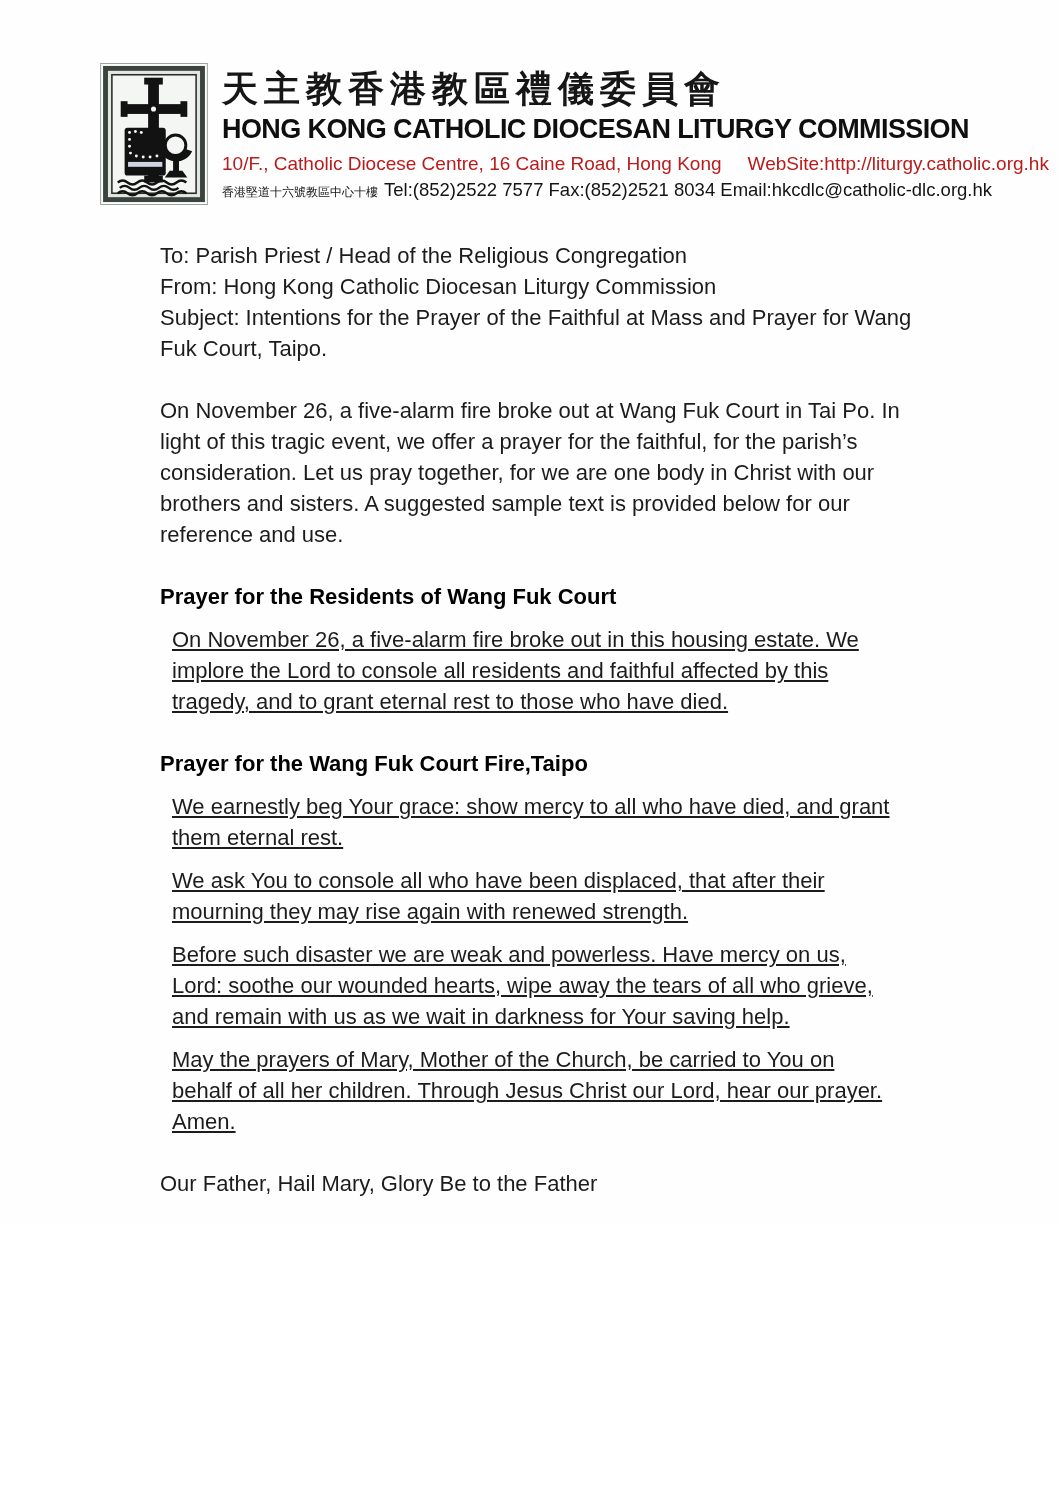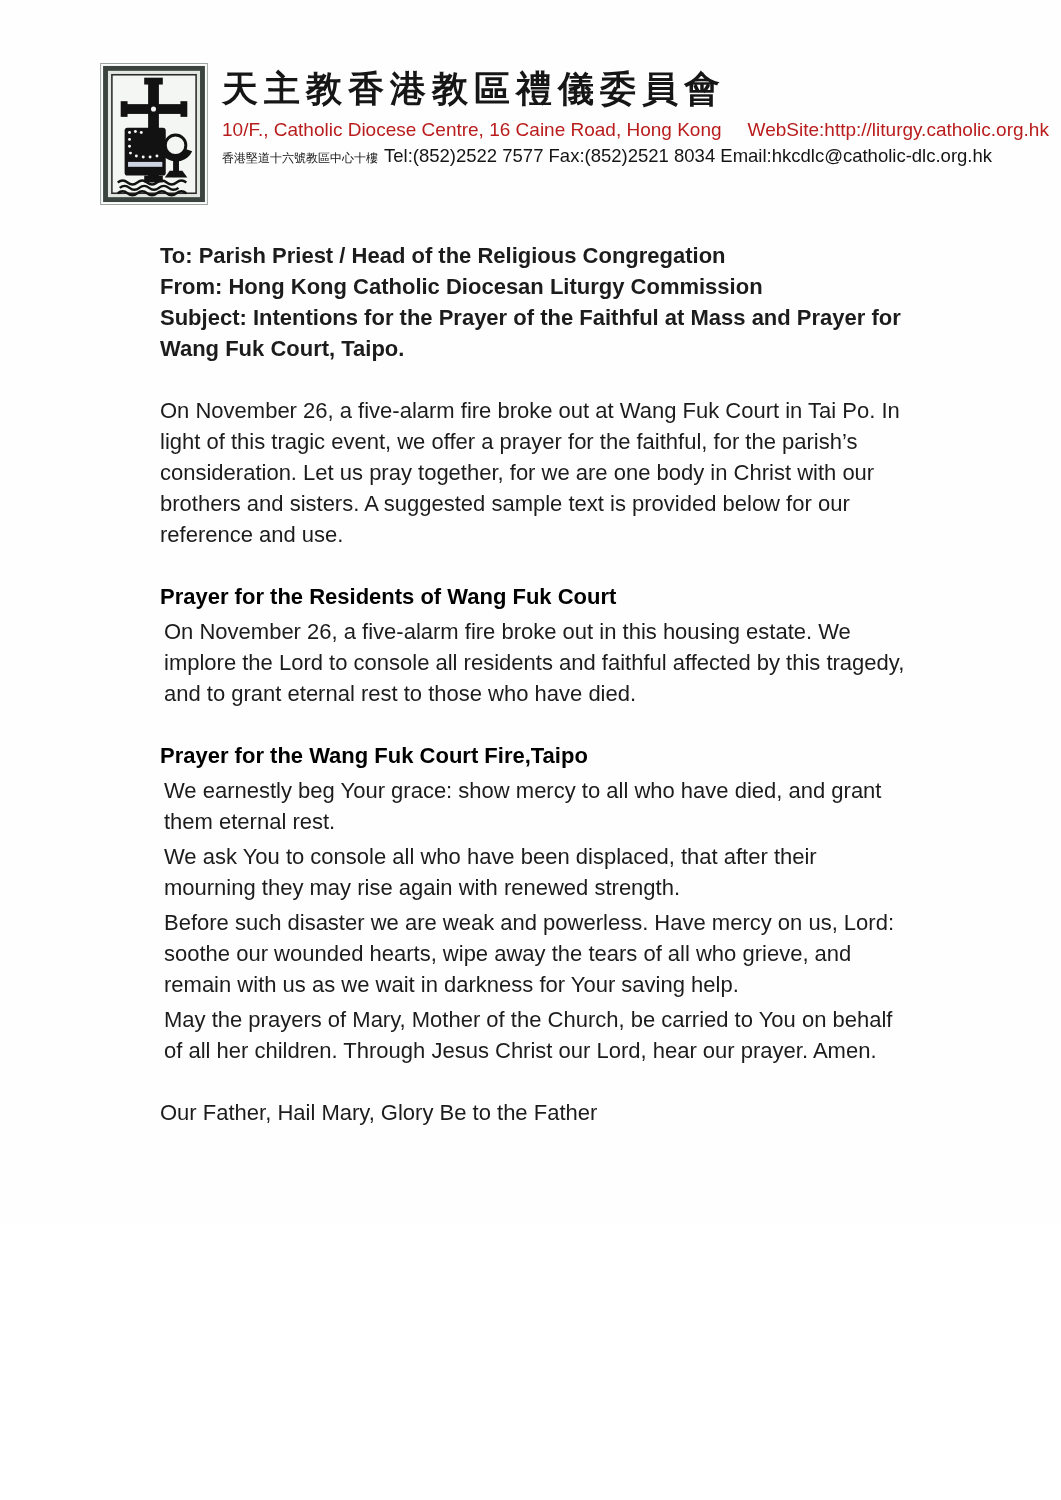--- a/index.html
+++ b/index.html
@@ -43,25 +43,25 @@
   
   .letter {
     position: absolute;
     top: 240px;
     left: 160px;
     width: 752px;
     font-size: 22px;
     line-height: 31px;
     color: #1c1c1c;
   }
-  .meta div { margin: 0; font-weight: bold; }
+  .meta div { margin: 0; }
   .para { margin-top: 31px; }
   .prayer-section { margin-top: 31px; }
   .prayer-heading { font-size: 22px; line-height: 31px; font-weight: 700; color: #000000; }
-  .prayer-section p { margin: 4px; }
+  .prayer-section p { margin: 12px; text-decoration: underline; }
   .closing { margin-top: 31px; }
 
   
   .stamp {
     position: absolute;
     left: 666px;
     top: 1336px;
     width: 94px;
     height: 94px;
     opacity: 0.92;
@@ -112,20 +112,21 @@
 
         <g stroke="#121212" stroke-width="2.4" fill="none">
           <path d="M18 122 q5 -4 10 0 t10 0 t10 0 t10 0 t10 0 t10 0 t10 0"></path>
           <path d="M20 127.5 q5 -4 10 0 t10 0 t10 0 t10 0 t10 0 t10 0"></path>
           <path d="M18 133 q5 -4 10 0 t10 0 t10 0 t10 0 t10 0 t10 0 t10 0"></path>
         </g>
       </svg>
     </div>
     <div class="head-text">
       <div class="title-zh">天主教香港教區禮儀委員會</div>
+      <div class="title-en">HONG KONG CATHOLIC DIOCESAN LITURGY COMMISSION</div>
       <div class="addr-line1">
         <span>10/F., Catholic Diocese Centre, 16 Caine Road, Hong Kong</span><span class="website">WebSite:http://liturgy.catholic.org.hk</span>
       </div>
       <div class="addr-line2">
         <span class="zh">香港堅道十六號教區中心十樓</span><span>Tel:(852)2522 7577 Fax:(852)2521 8034 Email:hkcdlc@catholic-dlc.org.hk</span>
       </div>
     </div>
   </header>
 
   <main class="letter">

